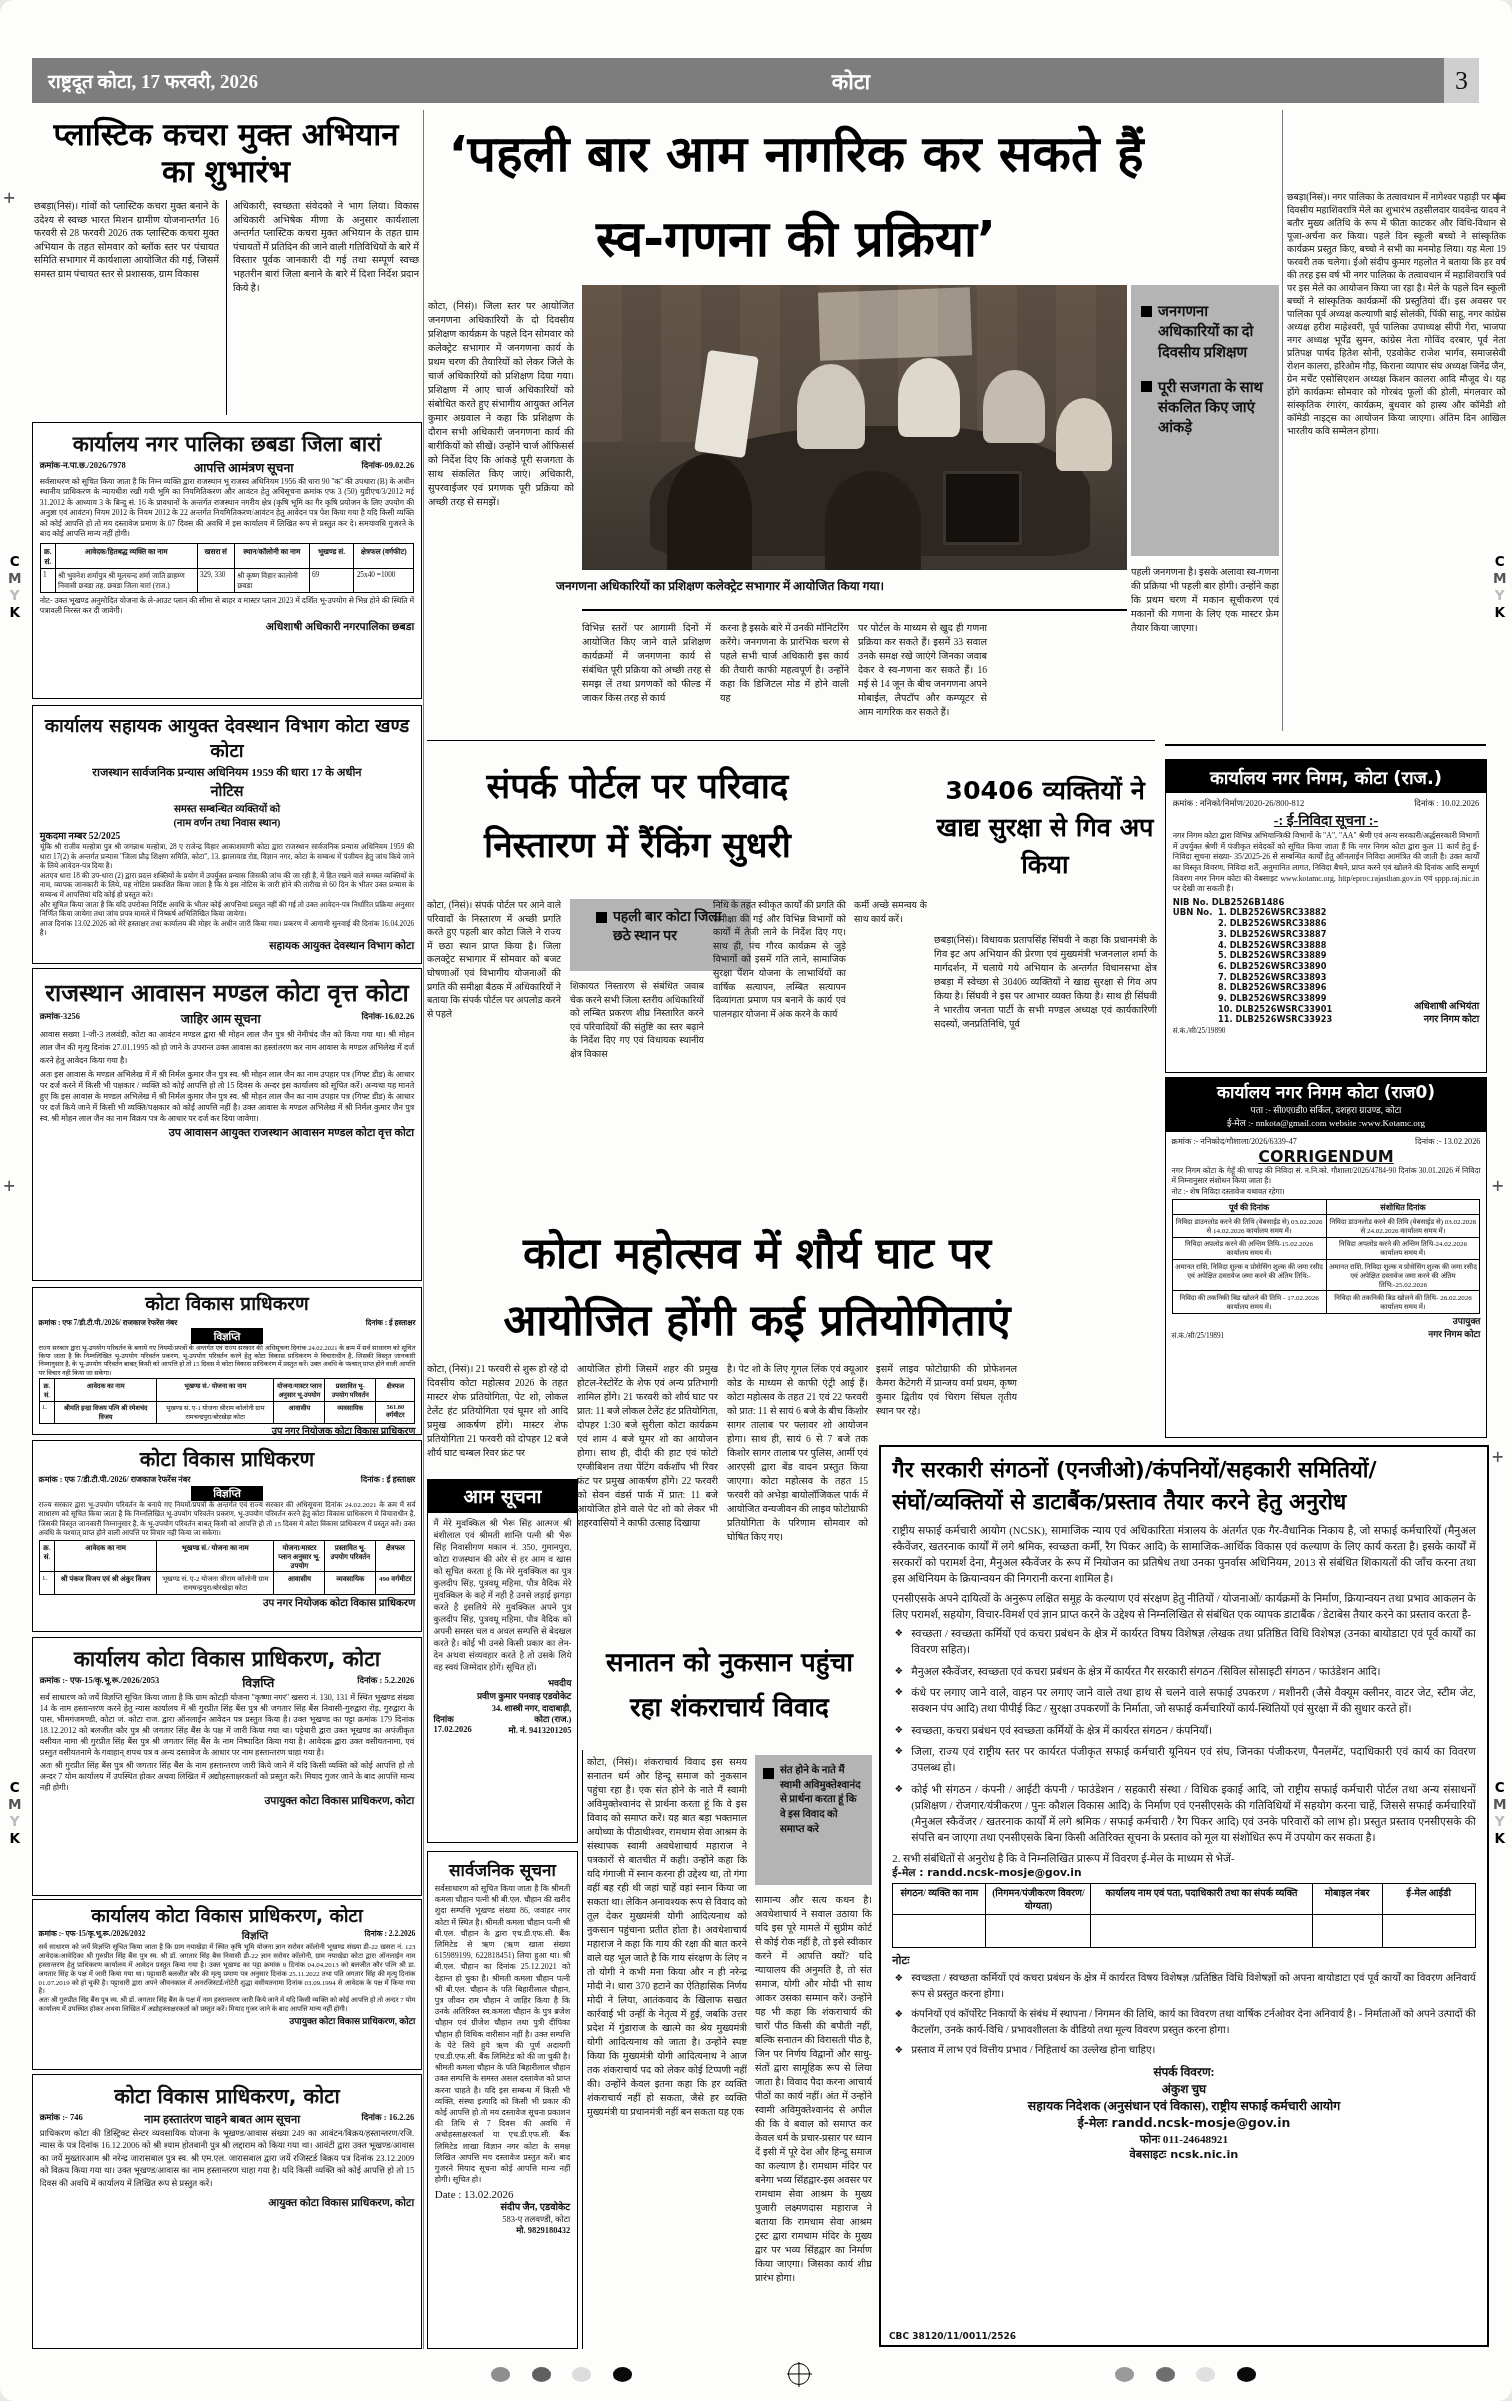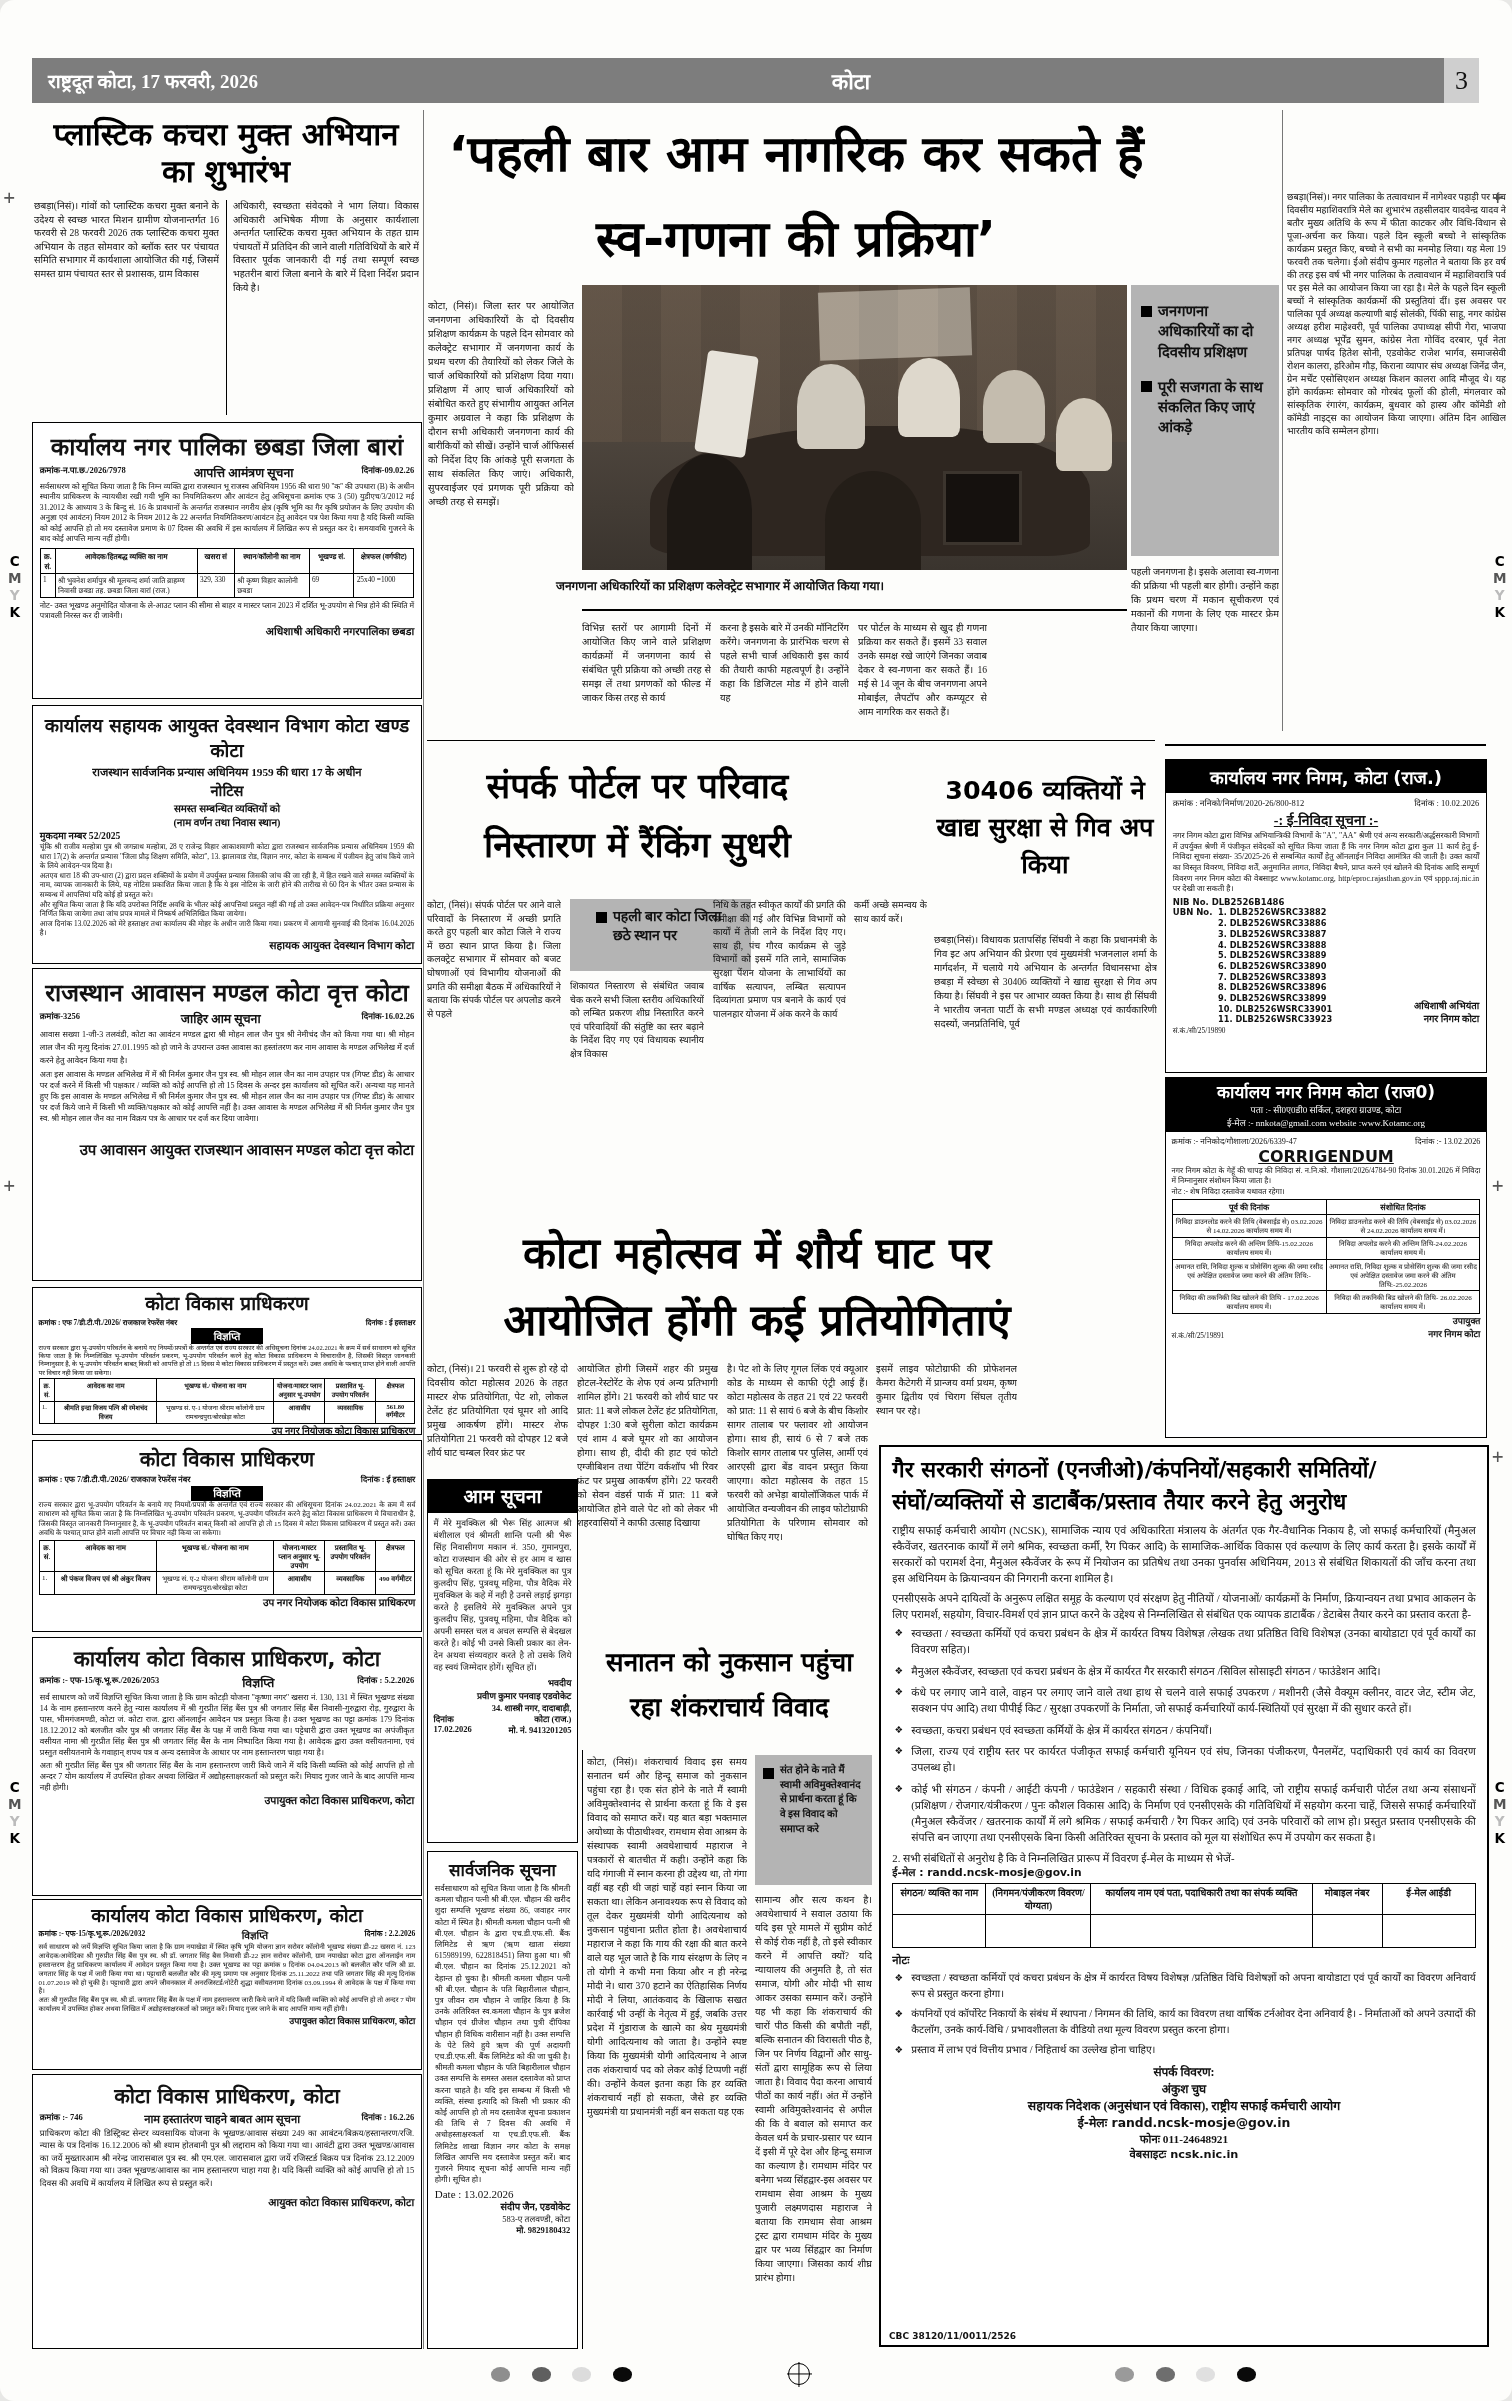--- a/index.html
+++ b/index.html
@@ -77,21 +77,21 @@
   </div>
 
   <div class="col" style="left:582px;top:621px;width:129px;height:107px;font-size:9.6px;line-height:14px;">विभिन्न स्तरों पर आगामी दिनों में आयोजित किए जाने वाले प्रशिक्षण कार्यक्रमों में जनगणना कार्य से संबंधित पूरी प्रक्रिया को अच्छी तरह से समझ लें तथा प्रगणकों को फील्ड में जाकर किस तरह से कार्य</div>
   <div class="col" style="left:720px;top:621px;width:129px;height:107px;font-size:9.6px;line-height:14px;">करना है इसके बारे में उनकी मॉनिटरिंग करेंगे। जनगणना के प्रारंभिक चरण से पहले सभी चार्ज अधिकारी इस कार्य की तैयारी काफी महत्वपूर्ण है। उन्होंने कहा कि डिजिटल मोड में होने वाली यह</div>
   <div class="col" style="left:858px;top:621px;width:129px;height:107px;font-size:9.6px;line-height:14px;">पर पोर्टल के माध्यम से खुद ही गणना प्रक्रिया कर सकते हैं। इसमें 33 सवाल उनके समक्ष रखे जाएंगे जिनका जवाब देकर वे स्व-गणना कर सकते हैं। 16 मई से 14 जून के बीच जनगणना अपने मोबाईल, लैपटॉप और कम्प्यूटर से आम नागरिक कर सकते हैं।</div>
   <div class="col" style="left:1131px;top:565px;width:148px;height:164px;font-size:9.6px;line-height:14px;">पहली जनगणना है। इसके अलावा स्व-गणना की प्रक्रिया भी पहली बार होगी। उन्होंने कहा कि प्रथम चरण में मकान सूचीकरण एवं मकानों की गणना के लिए एक मास्टर फ्रेम तैयार किया जाएगा।</div>
 
   <div class="col" style="left:1287px;top:191px;width:219px;height:559px;font-size:9.3px;line-height:13px;">छबड़ा(निसं)। नगर पालिका के तत्वावधान में नागेश्वर पहाड़ी पर पांच दिवसीय महाशिवरात्रि मेले का शुभारंभ तहसीलदार यादवेन्द्र यादव ने बतौर मुख्य अतिथि के रूप में फीता काटकर और विधि-विधान से पूजा-अर्चना कर किया। पहले दिन स्कूली बच्चो ने सांस्कृतिक कार्यक्रम प्रस्तुत किए, बच्चो ने सभी का मनमोह लिया। यह मेला 19 फरवरी तक चलेगा। ईओ संदीप कुमार गहलोत ने बताया कि हर वर्ष की तरह इस वर्ष भी नगर पालिका के तत्वावधान में महाशिवरात्रि पर्व पर इस मेले का आयोजन किया जा रहा है। मेले के पहले दिन स्कूली बच्चों ने सांस्कृतिक कार्यक्रमों की प्रस्तुतियां दीं। इस अवसर पर पालिका पूर्व अध्यक्ष कल्याणी बाई सोलंकी, पिंकी साहू, नगर कांग्रेस अध्यक्ष हरीश माहेश्वरी, पूर्व पालिका उपाध्यक्ष सीपी गेरा, भाजपा नगर अध्यक्ष भूर्पेंद्र सुमन, कांग्रेस नेता गोविंद दरबार, पूर्व नेता प्रतिपक्ष पार्षद हितेश सोनी, एडवोकेट राजेश भार्गव, समाजसेवी रोशन कालरा, हरिओम गौड़, किराना व्यापार संघ अध्यक्ष जिनेंद्र जैन, ग्रेन मर्चेंट एसोसिएशन अध्यक्ष किशन कालरा आदि मौजूद थे। यह होंगे कार्यक्रमः सोमवार को गोरबंद फूलों की होली, मंगलवार को सांस्कृतिक रंगारंग, कार्यक्रम, बुधवार को हास्य और कॉमेडी शो कॉमेडी नाइट्स का आयोजन किया जाएगा। अंतिम दिन आखिल भारतीय कवि सम्मेलन होगा।</div>
 
   <div class="box" style="left:32px;top:422px;width:390px;height:277px;">
-    <h2 style="font-size:24px;">कार्यालय नगर पालिका छबडा जिला बारां</h2>
+    <h2 style="font-size:21px;">कार्यालय नगर पालिका छबडा जिला बारां</h2>
     <div class="refrow">
         <span class="bold">क्रमांक-न.पा.छ./2026/7978</span>
         <span class="mid">आपत्ति आमंत्रण सूचना</span>
         <span class="bold">दिनांक-09.02.26</span>
       </div>
     <div class="col" style="position:static;font-size:7.7px;line-height:10.5px;">सर्वसाधरण को सूचित किया जाता है कि निम्न व्यक्ति द्वारा राजस्थान भू राजस्व अधिनियम 1956 की धारा 90 ''क'' की उपधारा (B) के अधीन स्थानीय प्राधिकरण के न्यायधीश रखी गयी भूमि का नियमितिकरण और आवंटन हेतु अधिसूचना क्रमांक एफ 3 (50) युडीएच/3/2012 मई 31.2012 के आध्याय 3 के बिन्दु सं. 16 के प्रावधानों के अन्तर्गत राजस्थान नगरीय क्षेत्र (कृषि भूमि का गैर कृषि प्रयोजन के लिए उपयोग की अनुज्ञा एवं आवंटन) नियम 2012 के नियम 2012 के 22 अन्तर्गत नियमितिकरण/आवंटन हेतु आवेदन पत्र पेश किया गया है यदि किसी व्यक्ति को कोई आपत्ति हो तो मय दस्तावेज प्रमाण के 07 दिवस की अवधि में इस कार्यालय में लिखित रूप से प्रस्तुत कर दे। समयावधि गुजरने के बाद कोई आपत्ति मान्य नहीं होगी।</div>
     <table style="margin-top:3.4px;font-size:7.3px;">
       <tbody>
           <tr>
         <th style="width:4%">क्र. सं.</th>
@@ -131,21 +131,21 @@
 
   <div class="box" style="left:32px;top:968px;width:390px;height:313px;">
     <h2 style="font-size:24px;">राजस्थान आवासन मण्डल कोटा वृत्त कोटा</h2>
     <div class="refrow">
         <span class="bold">क्रमांक-3256</span>
         <span class="mid">जाहिर आम सूचना</span>
         <span class="bold">दिनांक-16.02.26</span>
       </div>
     <div style="font-size:8px;line-height:13px;text-align:justify;">आवास सख्या 1-जी-3 तलवंडी, कोटा का आवंटन मण्डल द्वारा श्री मोहन लाल जैन पुत्र श्री नेमीचंद जैन को किया गया था। श्री मोहन लाल जैन की मृत्यु दिनांक 27.01.1995 को हो जाने के उपरान्त उक्त आवास का हस्तांतरण कर नाम आवास के मण्डल अभिलेख में दर्ज करने हेतु आवेदन किया गया है।</div>
     <div style="font-size:8px;line-height:11px;text-align:justify;margin-top:2.3px;">अतः इस आवास के मण्डल अभिलेख में में श्री निर्मल कुमार जैन पुत्र स्व. श्री मोहन लाल जैन का नाम उपहार पत्र (गिफ्ट डीड) के आधार पर दर्ज करने में किसी भी पक्षकार / व्यक्ति को कोई आपत्ति हो तो 15 दिवस के अन्दर इस कार्यालय को सूचित करें। अन्यथा यह मानते हुए कि इस आवास के मण्डल अभिलेख में श्री निर्मल कुमार जैन पुत्र स्व. श्री मोहन लाल जैन का नाम उपहार पत्र (गिफ्ट डीड) के आधार पर दर्ज किये जाने में किसी भी व्यक्ति/पक्षकार को कोई आपत्ति नहीं है। उक्त आवास के मण्डल अभिलेख में श्री निर्मल कुमार जैन पुत्र स्व. श्री मोहन लाल जैन का नाम विक्रय पत्र के आधार पर दर्ज कर दिया जावेगा।</div>
-    <div class="rt bold" style="font-size:15px;margin-top:15px;">उप आवासन आयुक्त राजस्थान आवासन मण्डल कोटा वृत्त कोटा</div>
+    <div class="rt bold" style="font-size:11px;margin-top:0;">उप आवासन आयुक्त राजस्थान आवासन मण्डल कोटा वृत्त कोटा</div>
   </div>
 
   <div class="box" style="left:32px;top:1287px;width:390px;height:148px;padding:2.3px 5.6px;">
     <h2 style="font-size:19px;margin:0;">कोटा विकास प्राधिकरण</h2>
     <div class="refrow" style="font-size:7.3px;">
         <span class="bold">क्रमांक : एफ 7/डी.टी.पी./2026/ राजकाज रेफरेंस नंबर</span>
         <span class="bold">दिनांक : ई हस्ताक्षर</span>
       </div>
     <div class="ctr"><span class="blackbar bold" style="font-size:10.2px;padding:0.6px 22.6px;display:inline-block;">विज्ञप्ति</span></div>
     <div style="font-size:6.5px;line-height:8.4px;text-align:justify;">राज्य सरकार द्वारा भू-उपयोग परिवर्तन के बनाये गए नियमों/प्रपत्रों के अन्तर्गत एवं राज्य सरकार की अधिसूचना दिनांक 24.02.2021 के क्रम में सर्व साधारण को सूचित किया जाता है कि निम्नलिखित भू-उपयोग परिवर्तन प्रकरण, भू-उपयोग परिवर्तन करने हेतु कोटा विकास प्राधिकरण मे विचाराधीन है, जिसकी विस्तृत जानकारी निम्नानुसार है, के भू-उपयोग परिवर्तन बाबत् किसी को आपत्ति हो तो 15 दिवस मे कोटा विकास प्राधिकरण में प्रस्तुत करें। उक्त अवधि के पश्चात् प्राप्त होने वाली आपत्ति पर विचार नही किया जा सकेगा।</div>

